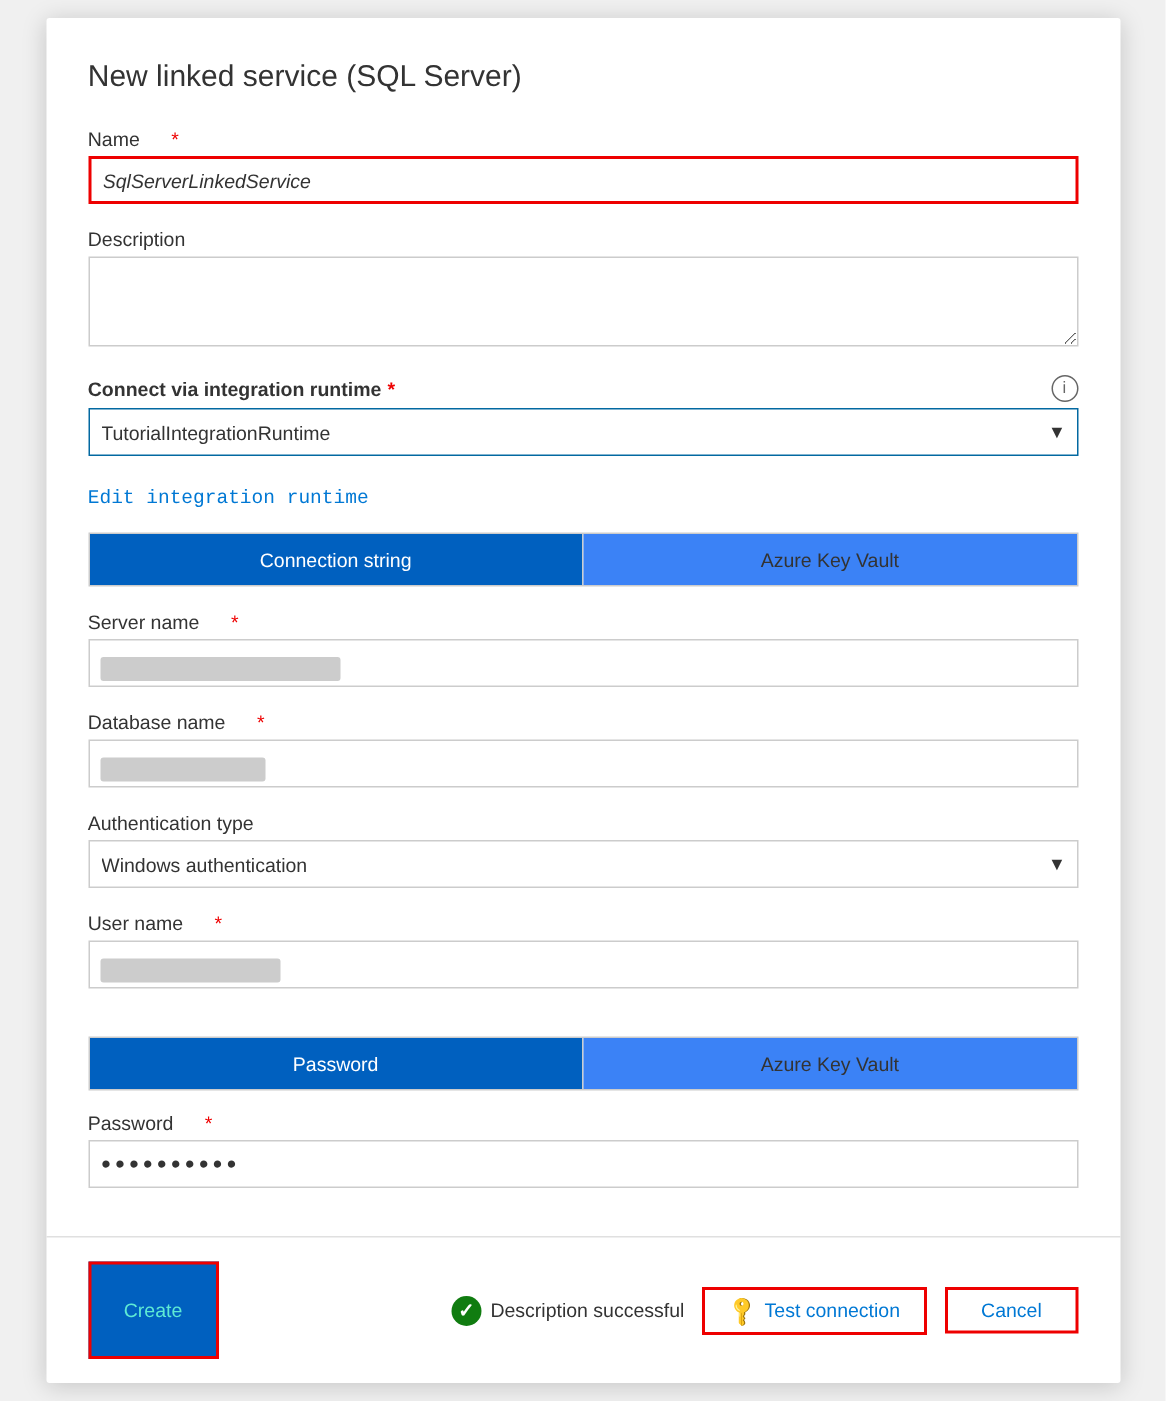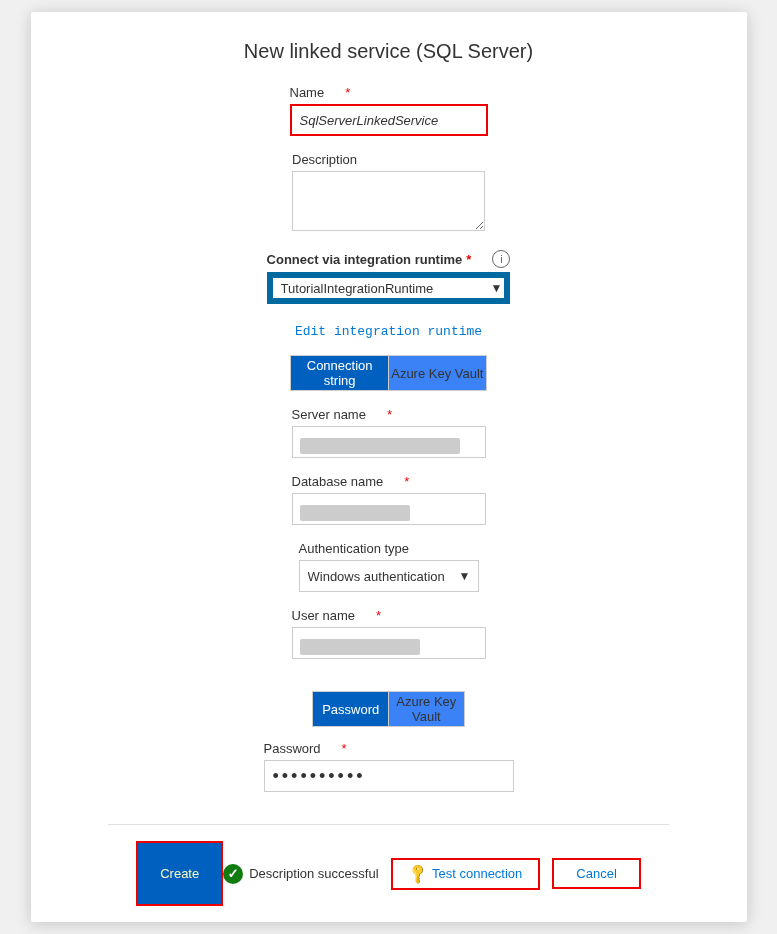--- a/index.html
+++ b/index.html
@@ -13,21 +13,20 @@
       min-height: 100vh;
     }
     .dialog {
       background: #fff;
       width: 716px;
       padding: 28px 28px 0 28px;
       box-shadow: 0 2px 16px rgba(0,0,0,0.18);
       border-radius: 2px;
       display: flex;
       flex-direction: column;
-      align-items: center;
     }
     .dialog-title {
       font-size: 20px;
       font-weight: 400;
       color: #333;
       margin-bottom: 22px;
     }
     .field-label {
       font-size: 13px;
       color: #333;
@@ -67,21 +66,21 @@
     .field-group {
       margin-bottom: 16px;
     }
     .runtime-select-wrap {
       position: relative;
       flex: 1;
     }
     .runtime-select-wrap select {
       width: 100%;
       height: 32px;
-      border: 6px solid #0369a1;
+      border: 1px solid #0369a1;
       padding: 0 32px 0 8px;
       font-size: 13px;
       color: #333;
       appearance: none;
       background: #fff;
       cursor: pointer;
       outline: none;
     }
     .select-arrow {
       position: absolute;
@@ -202,21 +201,21 @@
       background: #107c10;
       display: flex;
       align-items: center;
       justify-content: center;
       color: #fff;
       font-size: 13px;
       font-weight: bold;
     }
     .btn-primary {
       background: #0060bf;
-      color: #fef9c3;
+      color: #5eead4;
       border: 2px solid #e00;
       padding: 23px 22px;
       font-size: 13px;
       cursor: pointer;
       font-weight: 500;
       border-radius: 0;
     }
     .btn-secondary {
       background: #fff;
       color: #0078d4;

